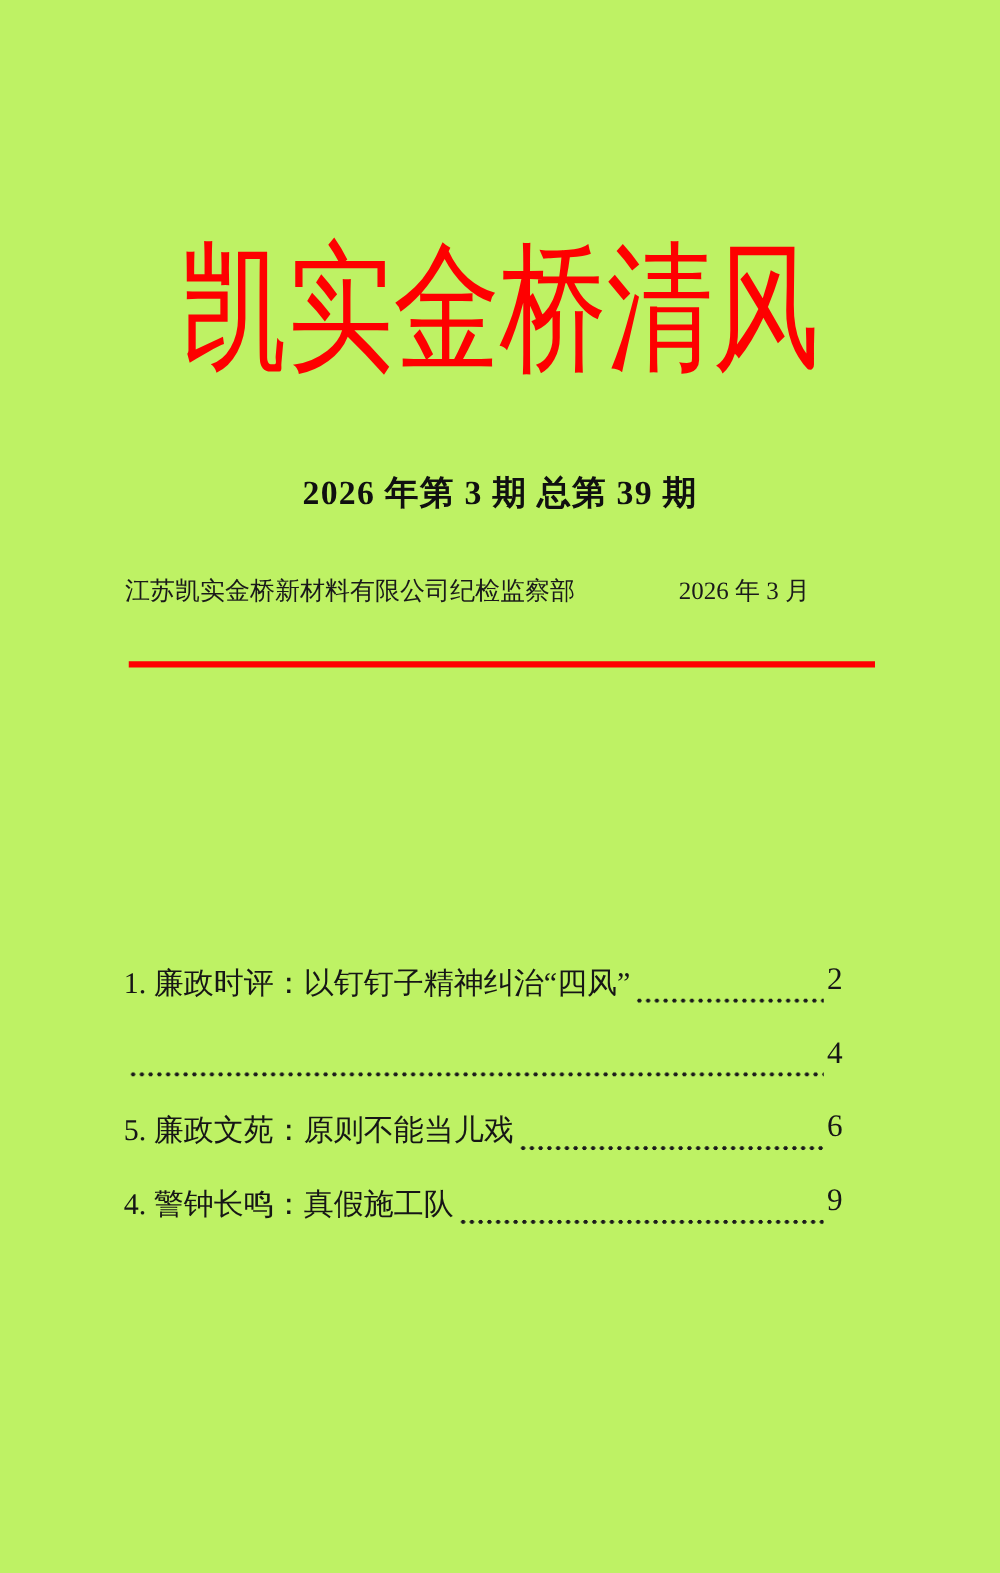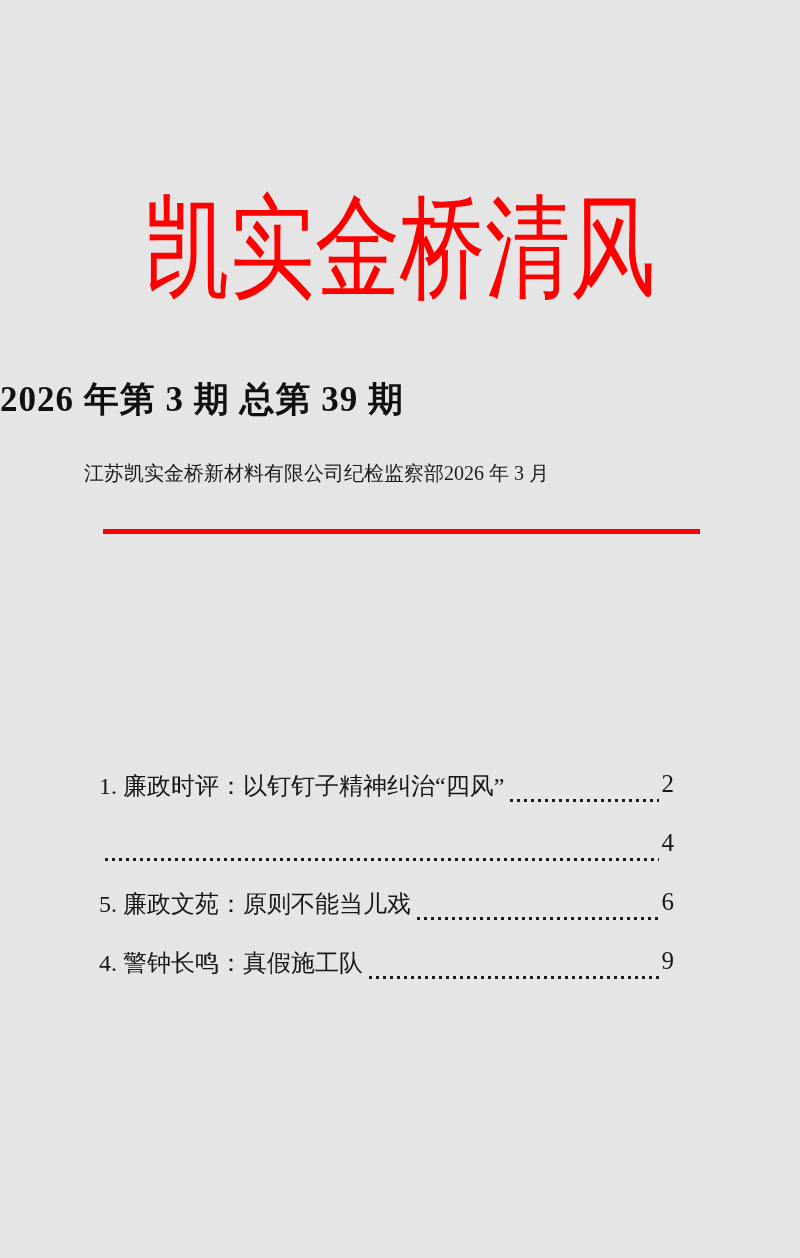--- a/index.html
+++ b/index.html
@@ -4,21 +4,21 @@
 <style>
   html, body {
     margin: 0;
     padding: 0;
     background: #ffffff;
   }
   .page {
     position: relative;
     width: 800px;
     height: 1258px;
-    background: #e5e5e5;
+    background: #bef264;
     overflow: hidden;
     font-family: "Liberation Serif", "DejaVu Serif", serif;
     color: #141414;
   }
 
   
   .title {
     position: absolute;
     top: 186px;
     left: 0;
@@ -33,34 +33,35 @@
     transform: scaleX(0.76);
     transform-origin: 50% 50%;
   }
 
   
   .issue-line {
     position: absolute;
     top: 376px;
     left: 0;
     width: 100%;
-    text-align: left;
-    font-size: 35px;
+    text-align: center;
+    font-size: 27px;
     font-weight: 700;
     color: #101010;
     letter-spacing: 1px;
   }
 
   
   .pub-row {
     position: absolute;
     top: 458px;
-    left: 84px;
+    left: 100px;
     width: 600px;
     display: flex;
+    justify-content: space-between;
     align-items: baseline;
     font-size: 20px;
     line-height: 30px;
     color: #1a1a1a;
   }
   .pub-row .pub-date {
     margin-right: 52px;
     white-space: nowrap;
     font-family: Liberation Serif, serif;
   }

